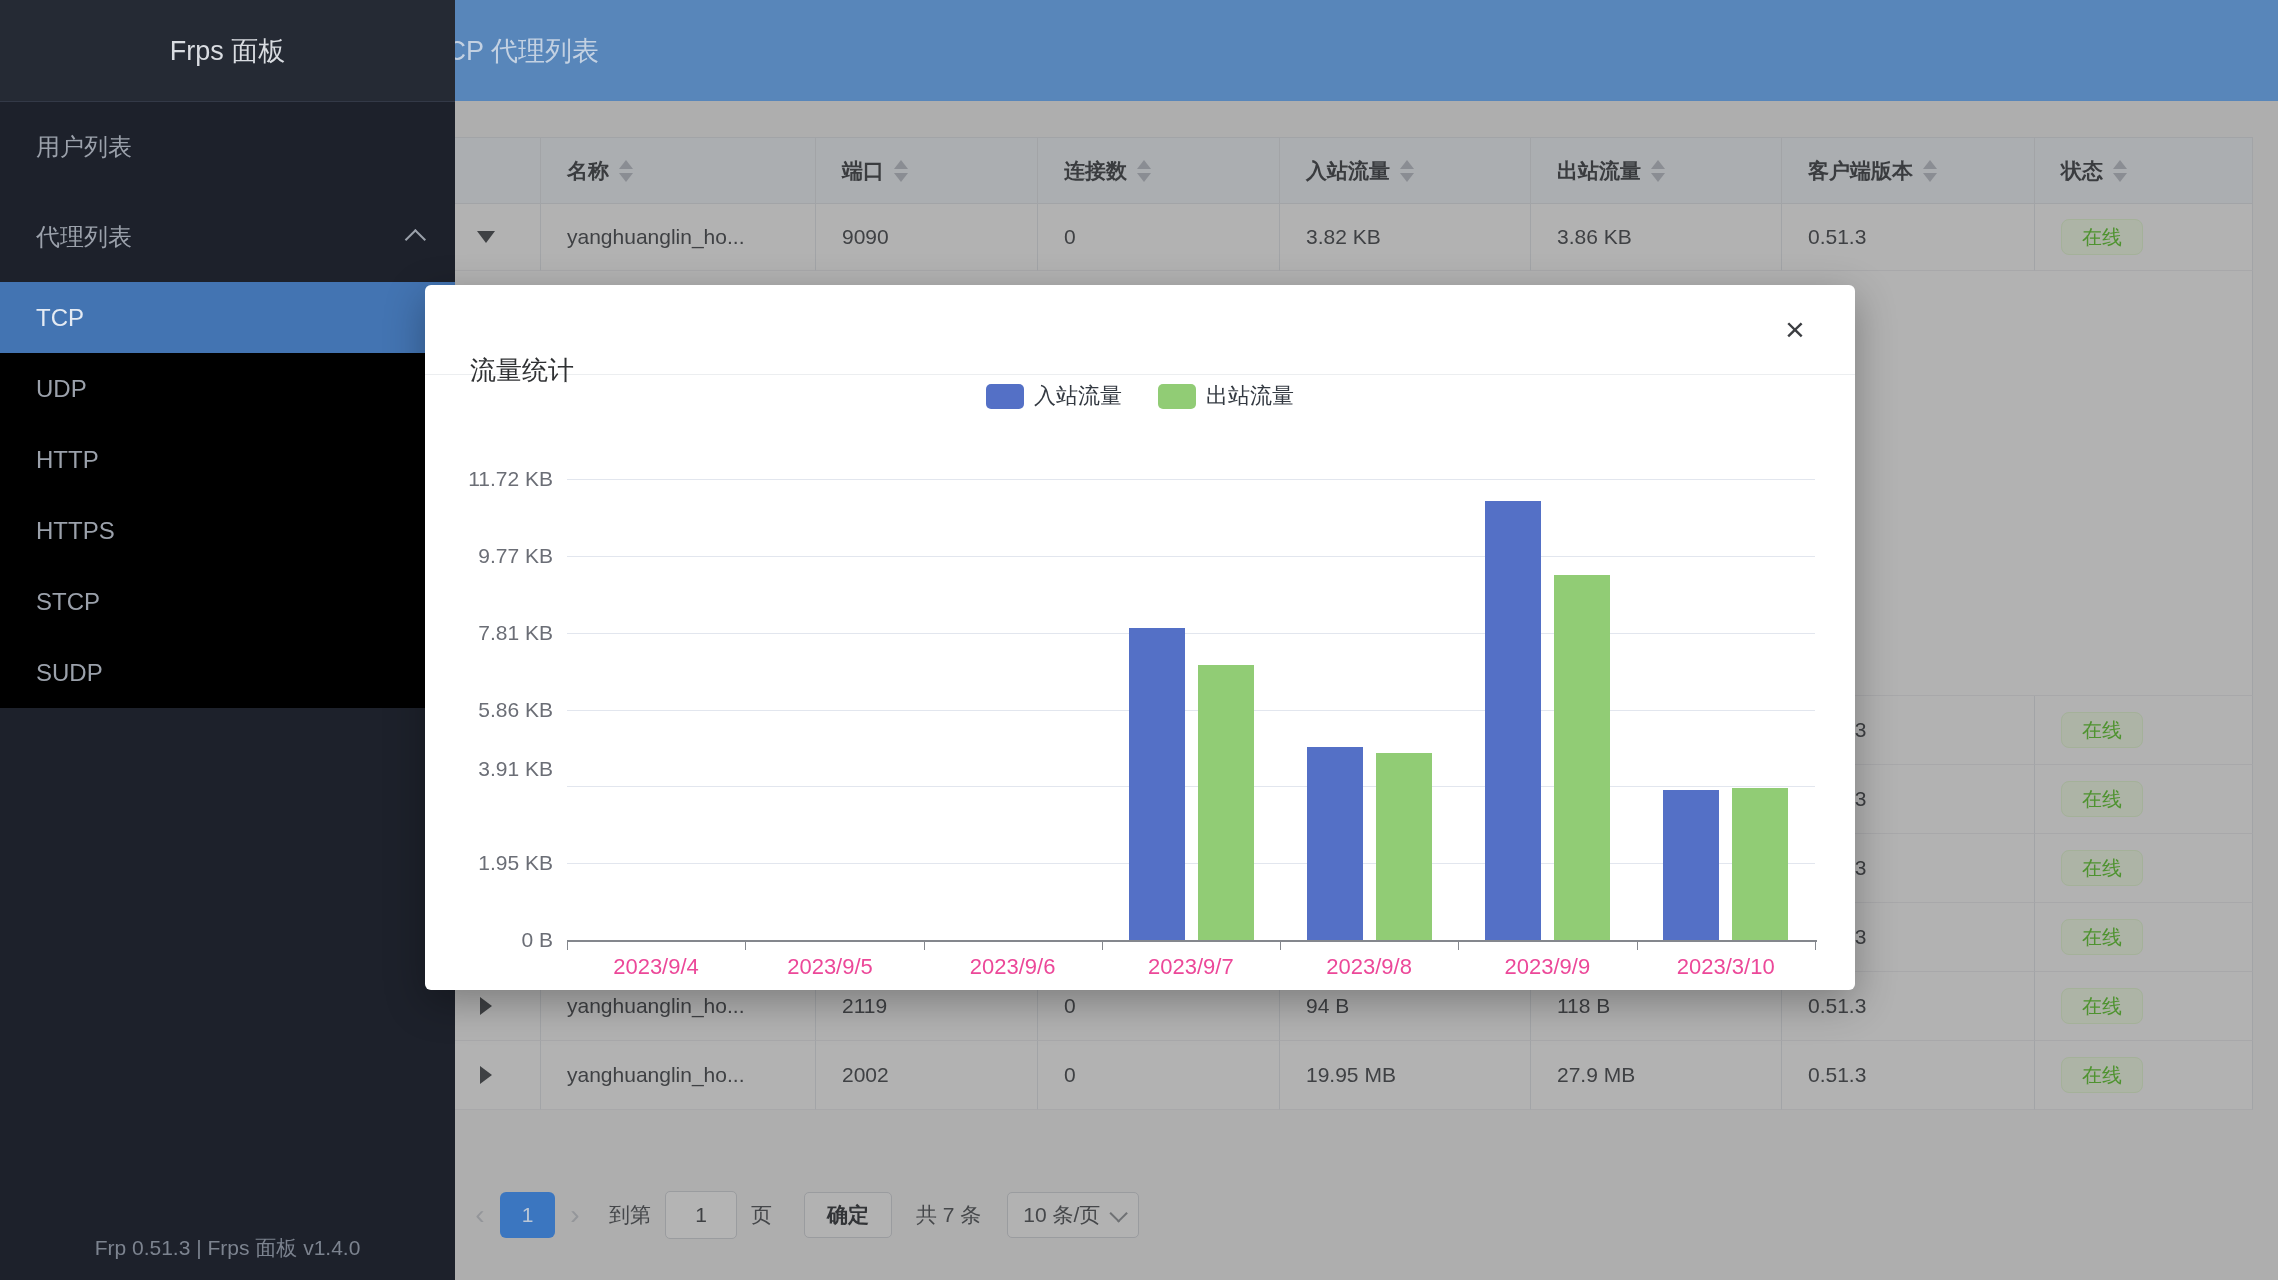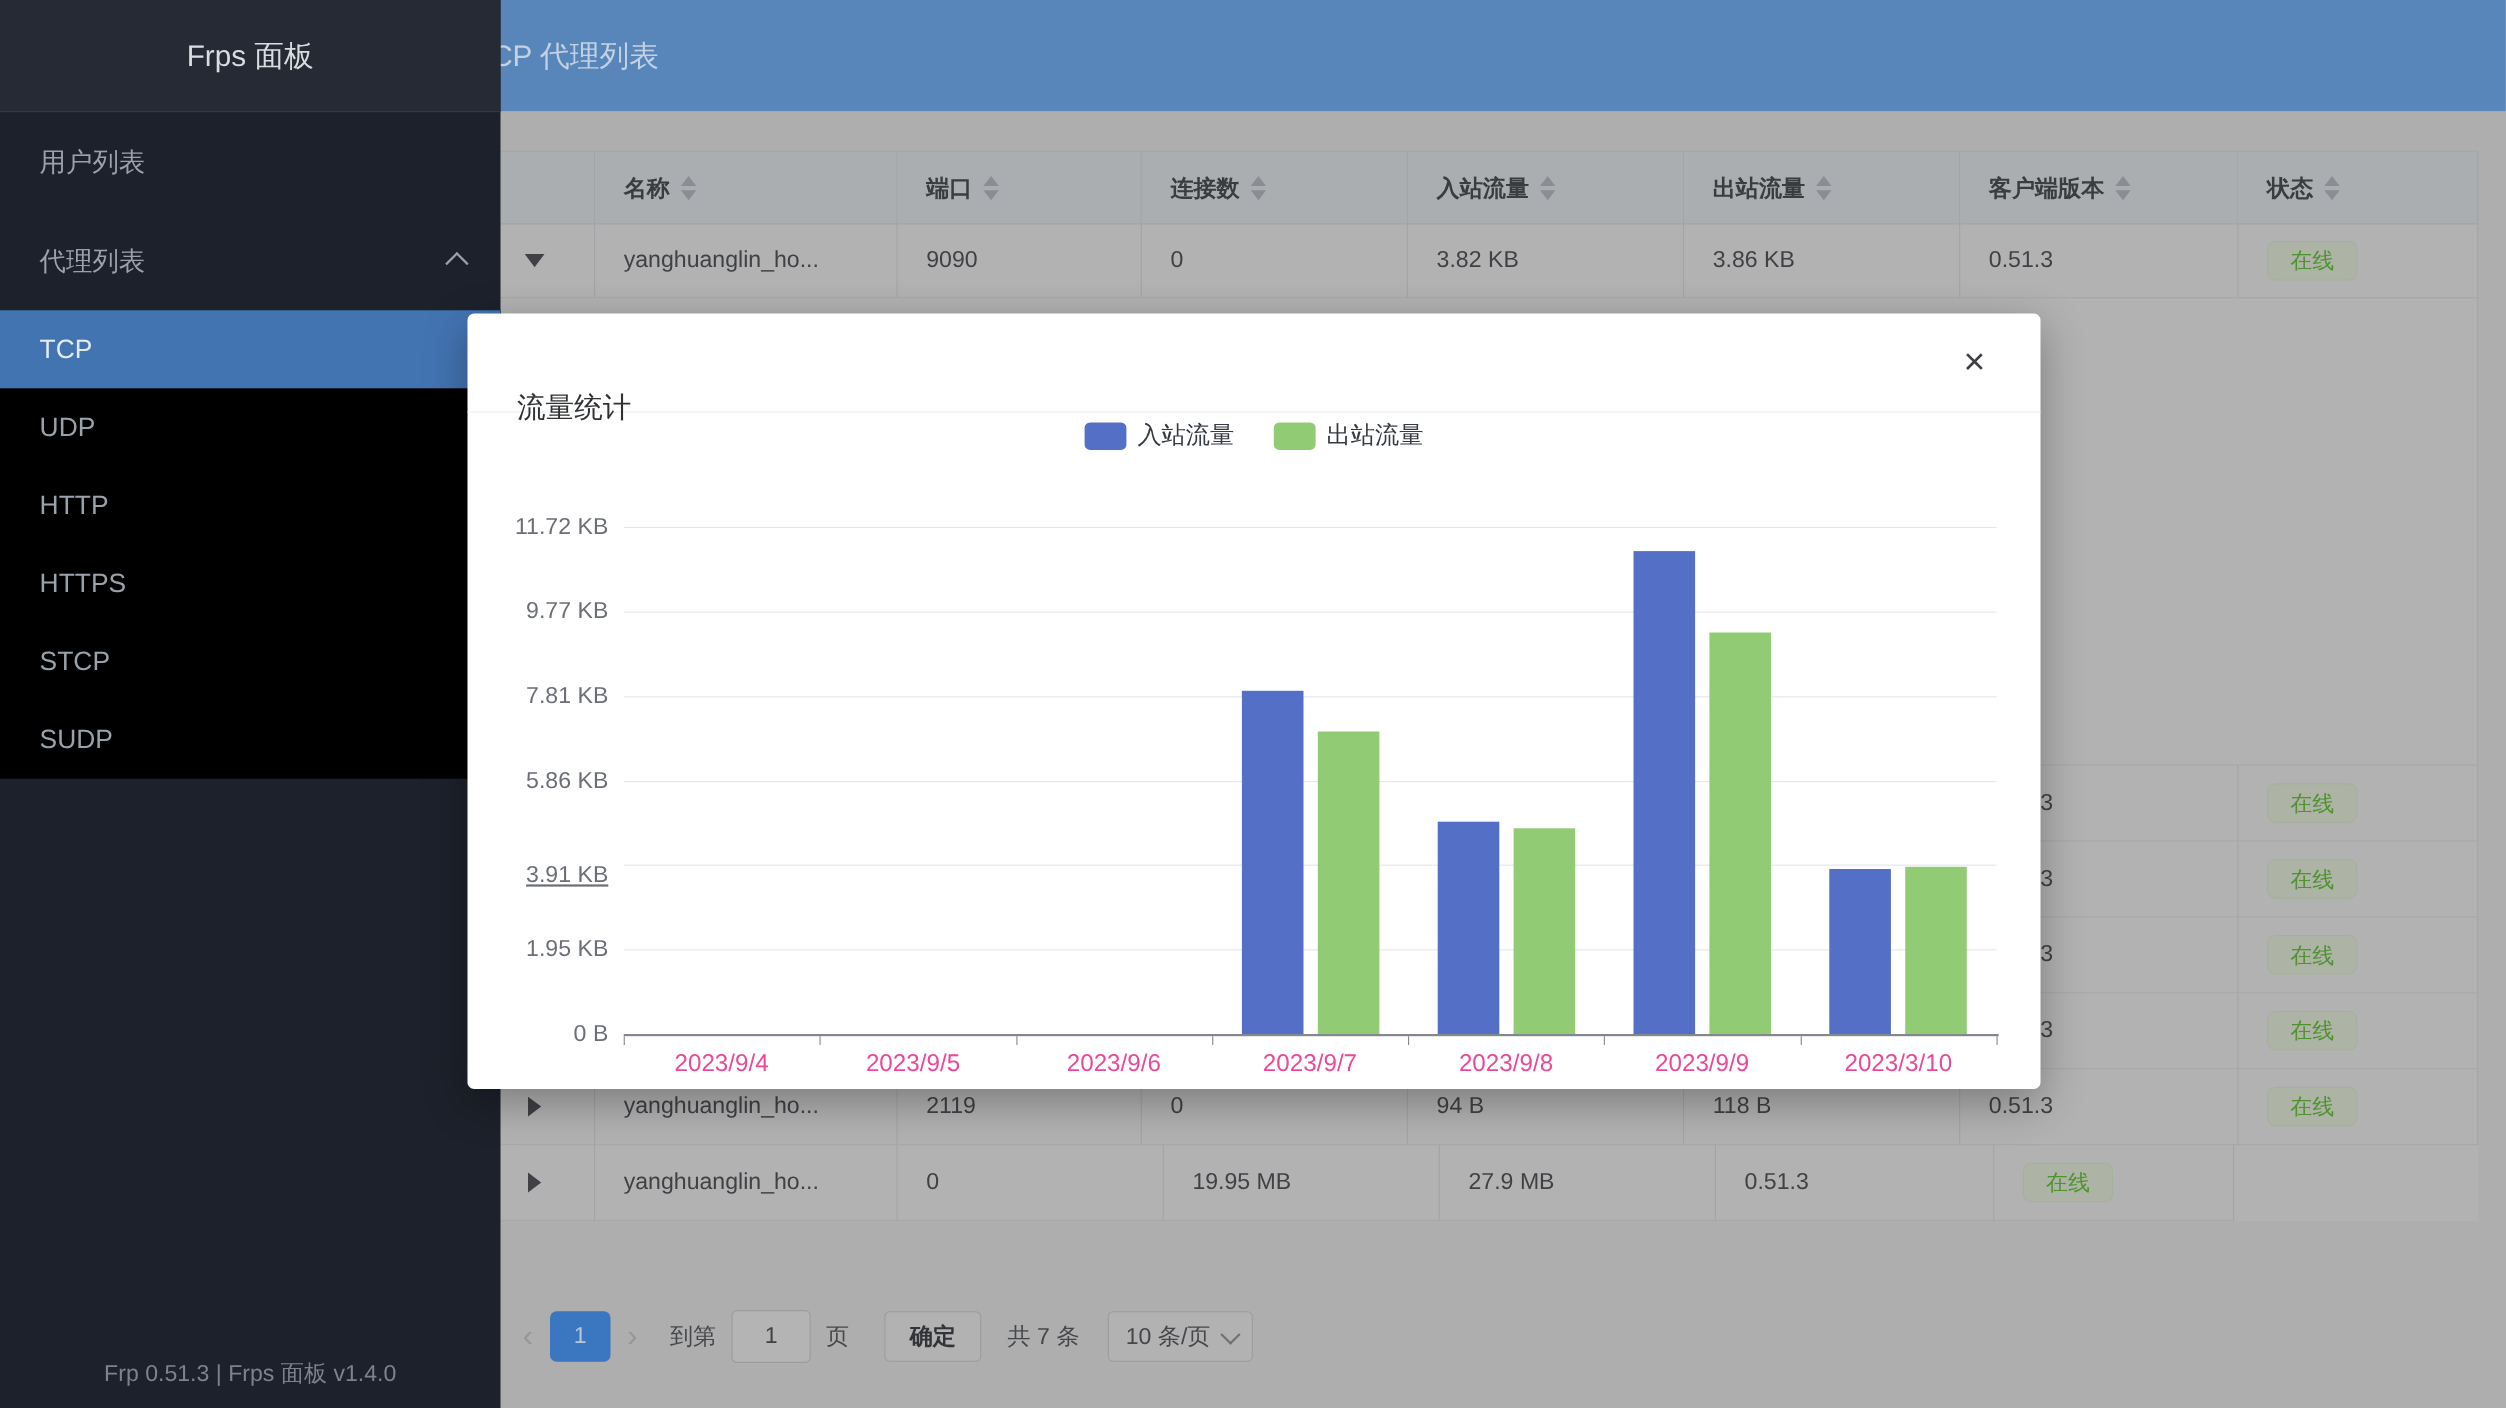--- a/index.html
+++ b/index.html
@@ -241,20 +241,21 @@
         <div class="t-cell" style="width: 253px; height: 69px;">0.51.3</div>
         <div class="t-cell" style="width: 218px; height: 69px;">
           <span class="badge">在线</span>
         </div>
       </div>
       <div class="t-row">
         <div class="t-cell t-expand-cell" style="width: 110px; height: 69px;">
           <i class="arrow-right"></i>
         </div>
         <div class="t-cell" style="width: 275px; height: 69px;">yanghuanglin_ho...</div>
+        <div class="t-cell" style="width: 222px; height: 69px;">2002</div>
         <div class="t-cell" style="width: 242px; height: 69px;">0</div>
         <div class="t-cell" style="width: 251px; height: 69px;">19.95 MB</div>
         <div class="t-cell" style="width: 251px; height: 69px;">27.9 MB</div>
         <div class="t-cell" style="width: 253px; height: 69px;">0.51.3</div>
         <div class="t-cell" style="width: 218px; height: 69px;">
           <span class="badge">在线</span>
         </div>
       </div>
     </div>
 
@@ -287,21 +288,21 @@
       <div class="legend-item">
         <span class="legend-swatch" style="background: rgb(145, 204, 117);"></span>
         <span class="legend-label">出站流量</span>
       </div>
     </div>
   <div id="chart">
       <div class="y-label" style="left: 18px; top: 655px;">0 B</div>
       <div class="grid-line" style="left: 142px; top: 578.2px; width: 1248px;"></div>
       <div class="y-label" style="left: 18px; top: 578.2px;">1.95 KB</div>
       <div class="grid-line" style="left: 142px; top: 501.3px; width: 1248px;"></div>
-      <div class="y-label" style="left: 18px; top: 511px; text-decoration: underline;">3.91 KB</div>
+      <div class="y-label" style="left: 18px; top: 484px;">3.91 KB</div>
       <div class="grid-line" style="left: 142px; top: 424.5px; width: 1248px;"></div>
       <div class="y-label" style="left: 18px; top: 424.5px;">5.86 KB</div>
       <div class="grid-line" style="left: 142px; top: 347.7px; width: 1248px;"></div>
       <div class="y-label" style="left: 18px; top: 347.7px;">7.81 KB</div>
       <div class="grid-line" style="left: 142px; top: 270.8px; width: 1248px;"></div>
       <div class="y-label" style="left: 18px; top: 270.8px;">9.77 KB</div>
       <div class="grid-line" style="left: 142px; top: 194px; width: 1248px;"></div>
       <div class="y-label" style="left: 18px; top: 194px;">11.72 KB</div>
       <div class="axis-line" style="left: 142px; top: 655px; width: 1250px;"></div>
       <div class="axis-tick" style="left: 142px; top: 657px;"></div>

